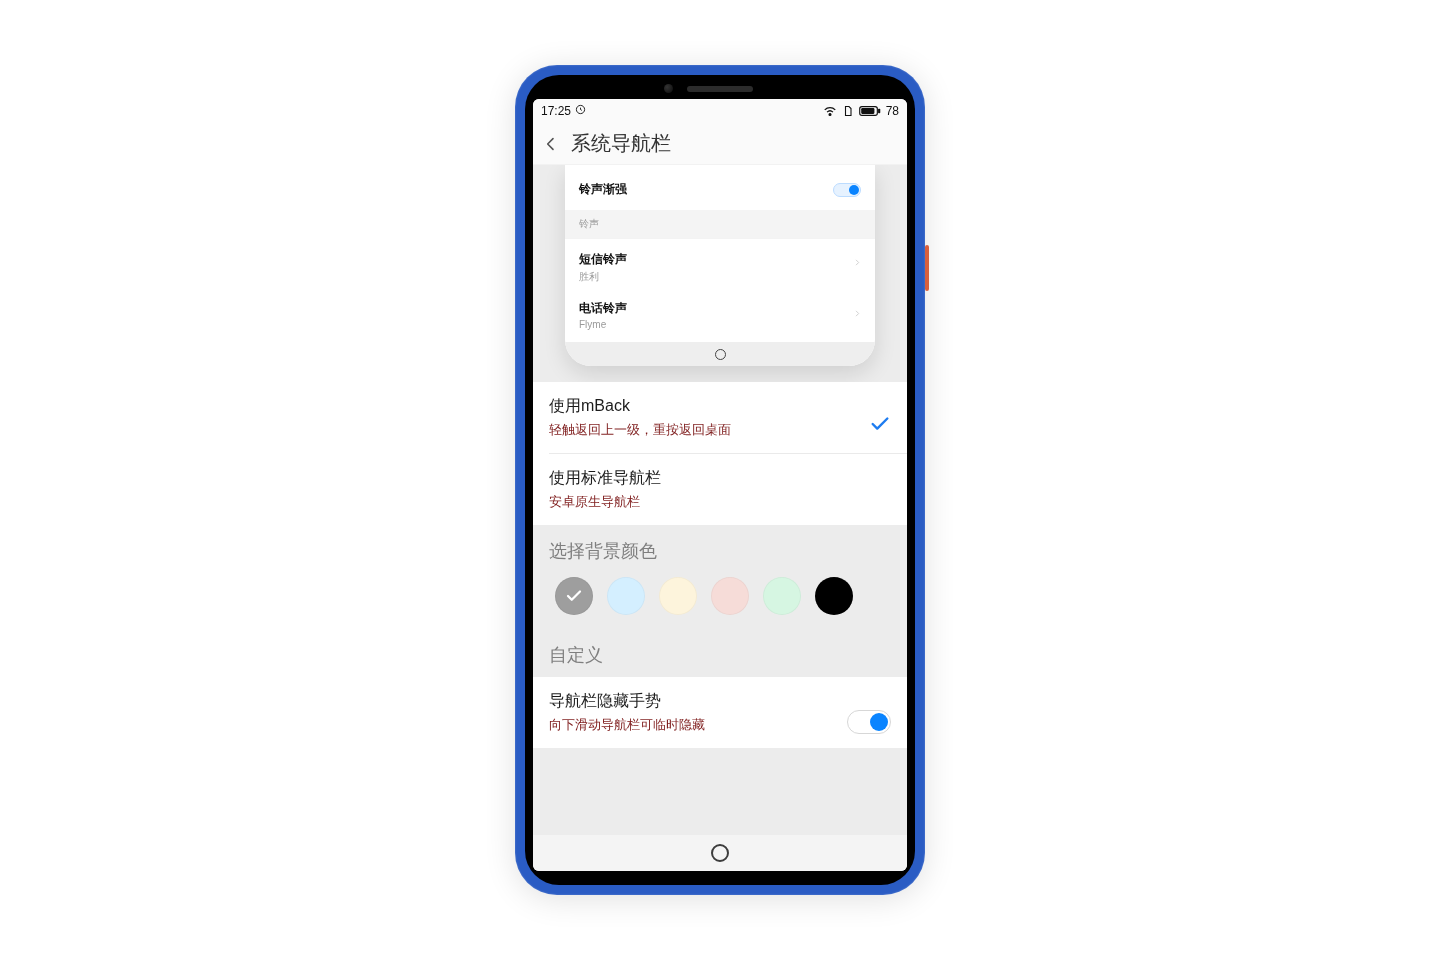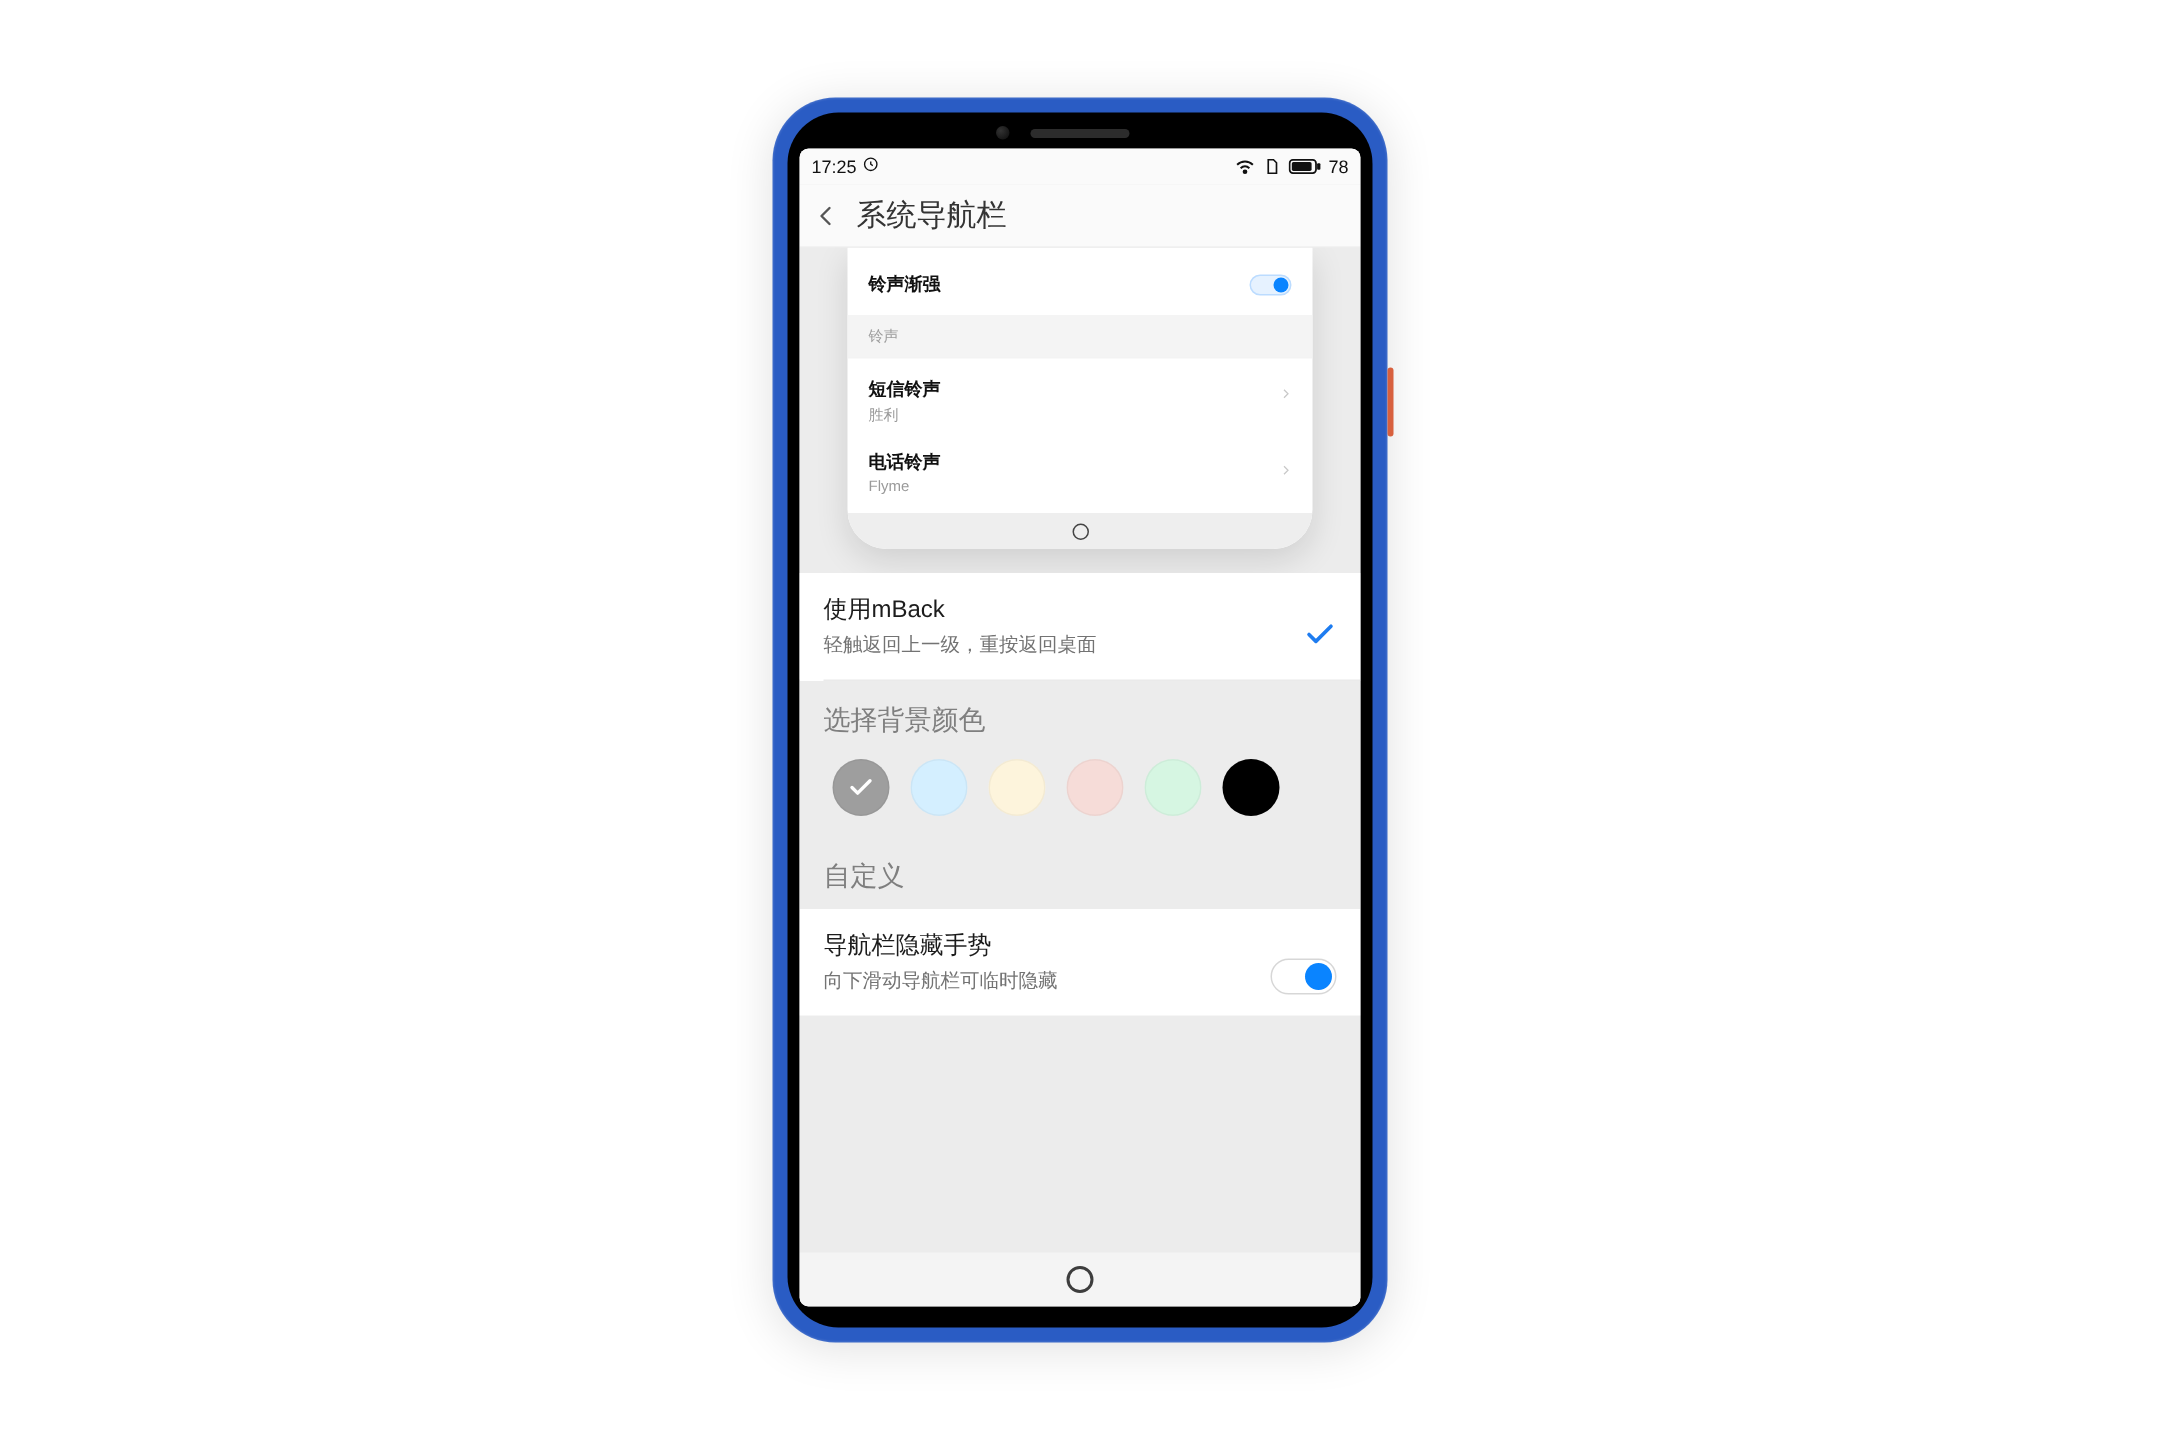--- a/index.html
+++ b/index.html
@@ -141,21 +141,21 @@
   
   .option-list { background:#fff; }
   .option-row {
     padding: 14px 16px;
     display:flex;
     align-items:flex-end;
     background:#fff;
   }
   .option-divider { height:1px; background:#eaeaea; margin-left:16px; }
   .opt-title { font-size: 16px; color:#1c1c1c; font-weight:500; }
-  .opt-sub { font-size: 13px; color:#737373; margin-top:4px; }
+  .opt-sub { font-size: 13px; color:#7f1d1d; margin-top:4px; }
   .check { margin-left:auto; color:#1e7cf0; }
 
   .section-header {
     background:#ececec;
     font-size:18px;
     color:#7f7f7f;
     padding: 14px 16px 10px 16px;
   }
 
   .color-row {
@@ -288,20 +288,26 @@
               <div class="opt-title">使用mBack</div>
               <div class="opt-sub">轻触返回上一级，重按返回桌面</div>
             </div>
             <span class="check">
               <svg width="22" height="22" viewBox="0 0 24 24" fill="none" stroke="#1e7cf0" stroke-width="2.6" stroke-linecap="round" stroke-linejoin="round">
                 <polyline points="4 12 9 17 20 6"></polyline>
               </svg>
             </span>
           </div>
           <div class="option-divider"></div>
+          <div class="option-row">
+            <div>
+              <div class="opt-title">使用标准导航栏</div>
+              <div class="opt-sub">安卓原生导航栏</div>
+            </div>
+          </div>
         </div>
 
         <div class="section-header">选择背景颜色</div>
         <div class="color-row" id="swatch-row">
             <div class="swatch" style="background: rgb(158, 158, 158);">
               <svg width="18" height="18" viewBox="0 0 24 24" fill="none" stroke="#fff" stroke-width="3" stroke-linecap="round" stroke-linejoin="round">
                 <polyline points="4 12 9 17 20 6"></polyline>
               </svg>
             </div>
             <div class="swatch" style="background: rgb(212, 239, 255);"></div>

